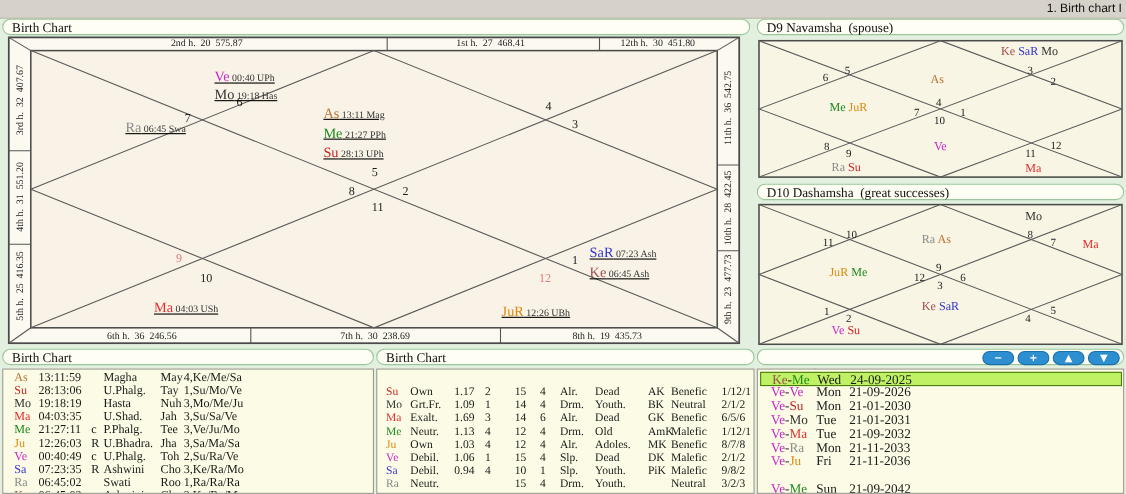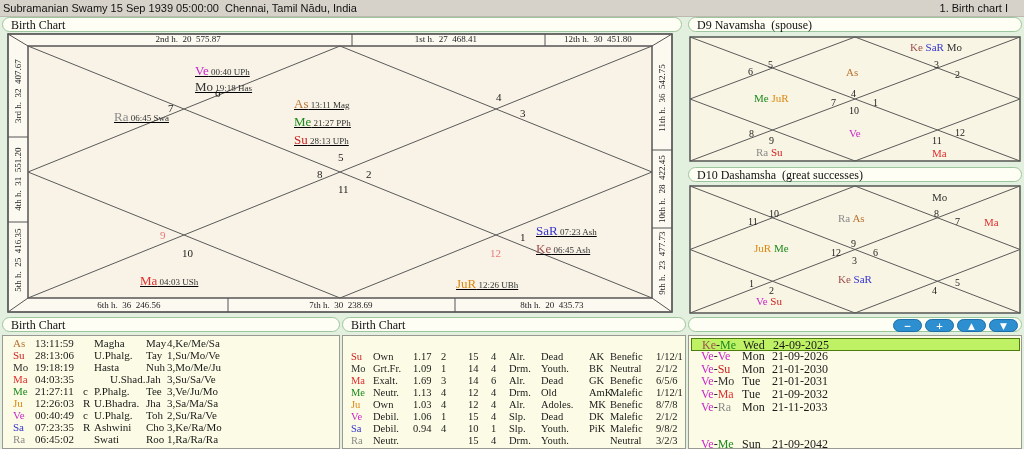--- a/index.html
+++ b/index.html
@@ -5,21 +5,21 @@
   html,body{margin:0;padding:0;}
   body{width:1024px;height:449px;overflow:hidden;background:#e3f0e0;position:relative;
        font-family:"Liberation Serif",serif;}
   #stage{position:absolute;left:0;top:0;width:1024px;height:449px;overflow:hidden;}
 
   
   .titlebar{position:absolute;left:0;top:0;width:1024px;height:16px;background:#d6d2c9;
     border-bottom:1px solid #bdb9b0;font-family:"Liberation Sans",sans-serif;font-size:11px;
     color:#111;line-height:16px;white-space:pre;}
   .titlebar .tleft{position:absolute;left:3px;top:0;}
-  .titlebar .tright{position:absolute;right:16px;top:0;}
+  .titlebar .tright{position:absolute;right:4px;top:0;}
 
   
   .panel{position:absolute;}
   .pill{position:absolute;left:0;right:0;top:0;height:15px;border:1px solid #9cc79c;
     border-radius:8px;background:#fffef4;font-size:12px;line-height:15px;padding-left:8px;
     white-space:pre;color:#101010;box-sizing:border-box;}
   .chart-area{position:absolute;overflow:hidden;}
   .chart-area svg{position:absolute;left:0;top:0;}
 
   .hnum{position:absolute;font-size:11px;color:#1c1c1c;line-height:1;}
@@ -47,21 +47,20 @@
   .btn{position:absolute;top:1px;width:29px;height:13px;border-radius:7px;background:#2d8fd0;
     border:1px solid #1b6faa;color:#fff;text-align:center;font-family:"DejaVu Sans",sans-serif;
     font-size:9px;line-height:12px;font-weight:bold;box-sizing:border-box;cursor:pointer;}
 </style>
 </head>
 <body>
 
 <div id="stage">
 
   <div class="titlebar">
-    <span class="tleft">Subramanian Swamy 15 Sep 1939 05:00:00  Chennai, Tamil Nādu, India</span>
     <span class="tright">1. Birth chart I</span>
   </div>
 
   <div class="panel" style="left:2px;top:17px;width:680px;height:297px;">
     <div class="pill"><span>Birth Chart</span></div>
     <div class="chart-area" style="left:0;top:0;width:680px;height:297px;">
       <svg width="680" height="297" viewBox="0 0 680 297">
         <rect x="6" y="17" width="664" height="278" fill="#fcf9f1" stroke="#4a4a4a" stroke-width="1.6"></rect>
         <rect x="26" y="29" width="624" height="252" fill="#f8f3e6" stroke="#4a4a4a" stroke-width="1.4"></rect>
         <g stroke="#555" stroke-width="1">
@@ -82,21 +81,21 @@
           <line x1="26" y1="29" x2="650" y2="281"></line>
           <line x1="650" y1="29" x2="26" y2="281"></line>
           <polygon points="338,29 26,155 338,281 650,155"></polygon>
         </g>
       </svg>
     <div class="cusp h" style="left: 186px; top: 18px;">2nd h.  20  575.87</div>
         <div class="cusp h" style="left: 444px; top: 18px;">1st h.  27  468.41</div>
         <div class="cusp h" style="left: 596px; top: 18px;">12th h.  30  451.80</div>
         <div class="cusp h" style="left: 127px; top: 284px;">6th h.  36  246.56</div>
         <div class="cusp h" style="left: 339px; top: 284px;">7th h.  30  238.69</div>
-        <div class="cusp h" style="left: 550px; top: 284px;">8th h.  20  435.73</div>
+        <div class="cusp h" style="left: 550px; top: 284px;">8th h.  19  435.73</div>
         <div class="cusp v" style="left: 16px; top: 74px;">3rd h.  32  407.67</div>
         <div class="cusp v" style="left: 16px; top: 162px;">4th h.  31  551.20</div>
         <div class="cusp v" style="left: 16px; top: 243px;">5th h.  25  416.35</div>
         <div class="cusp v" style="left: 660px; top: 81px;">11th h.  36  542.75</div>
         <div class="cusp v" style="left: 660px; top: 172px;">10th h.  28  422.45</div>
         <div class="cusp v" style="left: 660px; top: 246px;">9th h.  23  477.73</div>
         <div class="hnum" style="left: 213px; top: 71px;">6</div>
         <div class="hnum" style="left: 166px; top: 86px;">7</div>
         <div class="hnum" style="left: 336px; top: 135px;">5</div>
         <div class="hnum" style="left: 315px; top: 152px;">8</div>
@@ -205,21 +204,21 @@
         <div class="trow" style="top: 25px;">
           <span class="tcell" style="left: 10px; color: rgb(51, 51, 51);">Mo</span>
           <span class="tcell" style="left: 32px;">19:18:19</span>
           <span class="tcell" style="left: 91px;">Hasta</span>
           <span class="tcell" style="left: 143px;">Nuh</span>
           <span class="tcell" style="left: 164px;">3,Mo/Me/Ju</span>
         </div>
         <div class="trow" style="top: 37px;">
           <span class="tcell" style="left: 10px; color: rgb(224, 48, 48);">Ma</span>
           <span class="tcell" style="left: 32px;">04:03:35</span>
-          <span class="tcell" style="left: 91px; margin-left: 16px;">U.Shad.</span>
+          <span class="tcell" style="left: 91px;">U.Shad.</span>
           <span class="tcell" style="left: 143px;">Jah</span>
           <span class="tcell" style="left: 164px;">3,Su/Sa/Ve</span>
         </div>
         <div class="trow" style="top: 49px;">
           <span class="tcell" style="left: 10px; color: rgb(29, 138, 29);">Me</span>
           <span class="tcell" style="left: 32px;">21:27:11</span>
           <span class="tcell" style="left: 80px;">c</span>
           <span class="tcell" style="left: 91px; text-align: center;">P.Phalg.</span>
           <span class="tcell" style="left: 143px;">Tee</span>
           <span class="tcell" style="left: 164px;">3,Ve/Ju/Mo</span>
@@ -404,20 +403,25 @@
         <div class="vrow" style="top: 51.9px;">
           <span class="vcell" style="left: 10px;"><span style="color: rgb(201, 38, 201);">Ve</span><span>-</span><span style="color: rgb(224, 48, 48);">Ma</span></span>
           <span class="vcell" style="left: 51px;">Tue</span>
           <span class="vcell" style="left: 81px;">21-09-2032</span>
         </div>
         <div class="vrow" style="top: 64.5px;">
           <span class="vcell" style="left: 10px;"><span style="color: rgb(201, 38, 201);">Ve</span><span>-</span><span style="color: rgb(138, 138, 138);">Ra</span></span>
           <span class="vcell" style="left: 51px;">Mon</span>
           <span class="vcell" style="left: 81px;">21-11-2033</span>
         </div>
+        <div class="vrow" style="top: 77.1px;">
+          <span class="vcell" style="left: 10px;"><span style="color: rgb(201, 38, 201);">Ve</span><span>-</span><span style="color: rgb(221, 136, 17);">Ju</span></span>
+          <span class="vcell" style="left: 51px;">Fri</span>
+          <span class="vcell" style="left: 81px;">21-11-2036</span>
+        </div>
         <div class="vrow" style="top: 102.3px;">
           <span class="vcell" style="left: 10px;"><span style="color: rgb(201, 38, 201);">Ve</span><span>-</span><span style="color: rgb(29, 138, 29);">Me</span></span>
           <span class="vcell" style="left: 51px;">Sun</span>
           <span class="vcell" style="left: 81px;">21-09-2042</span>
         </div>
       </div>
   </div>
 
 </div>
 

